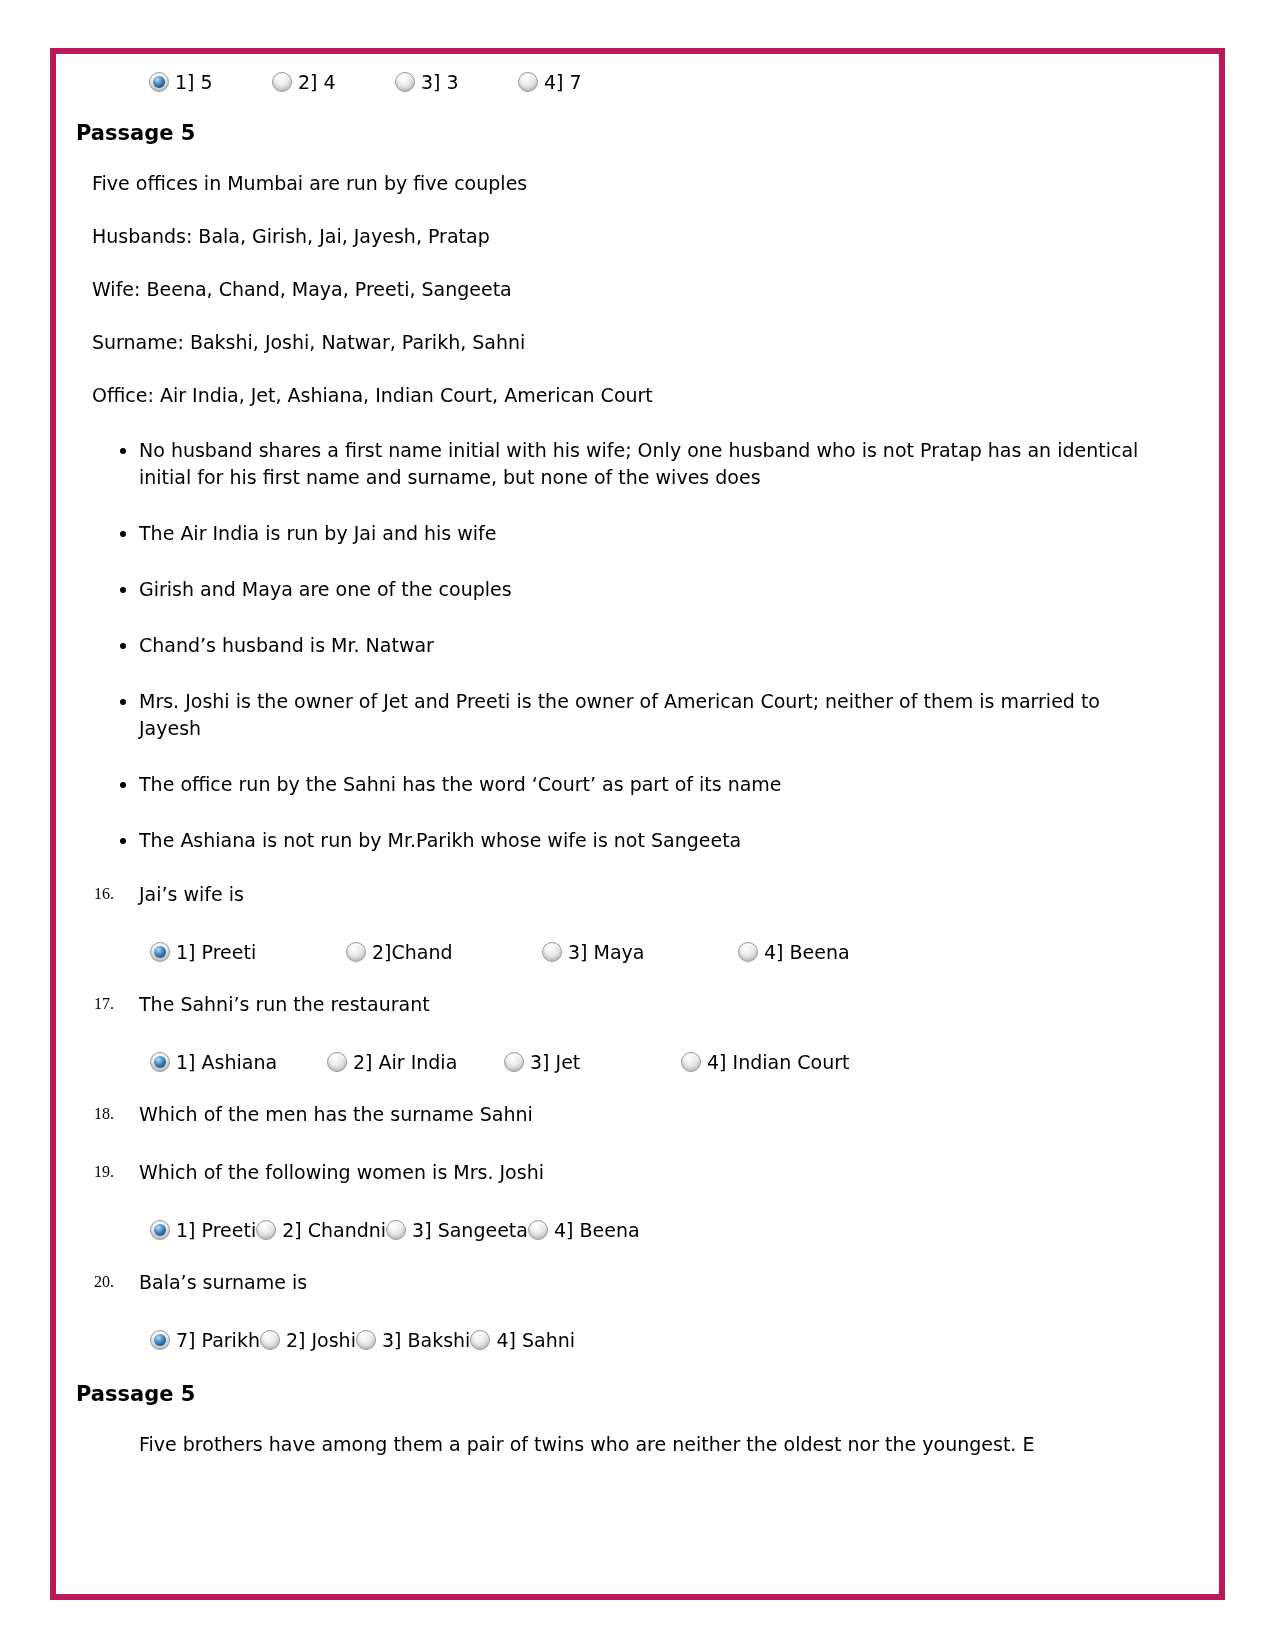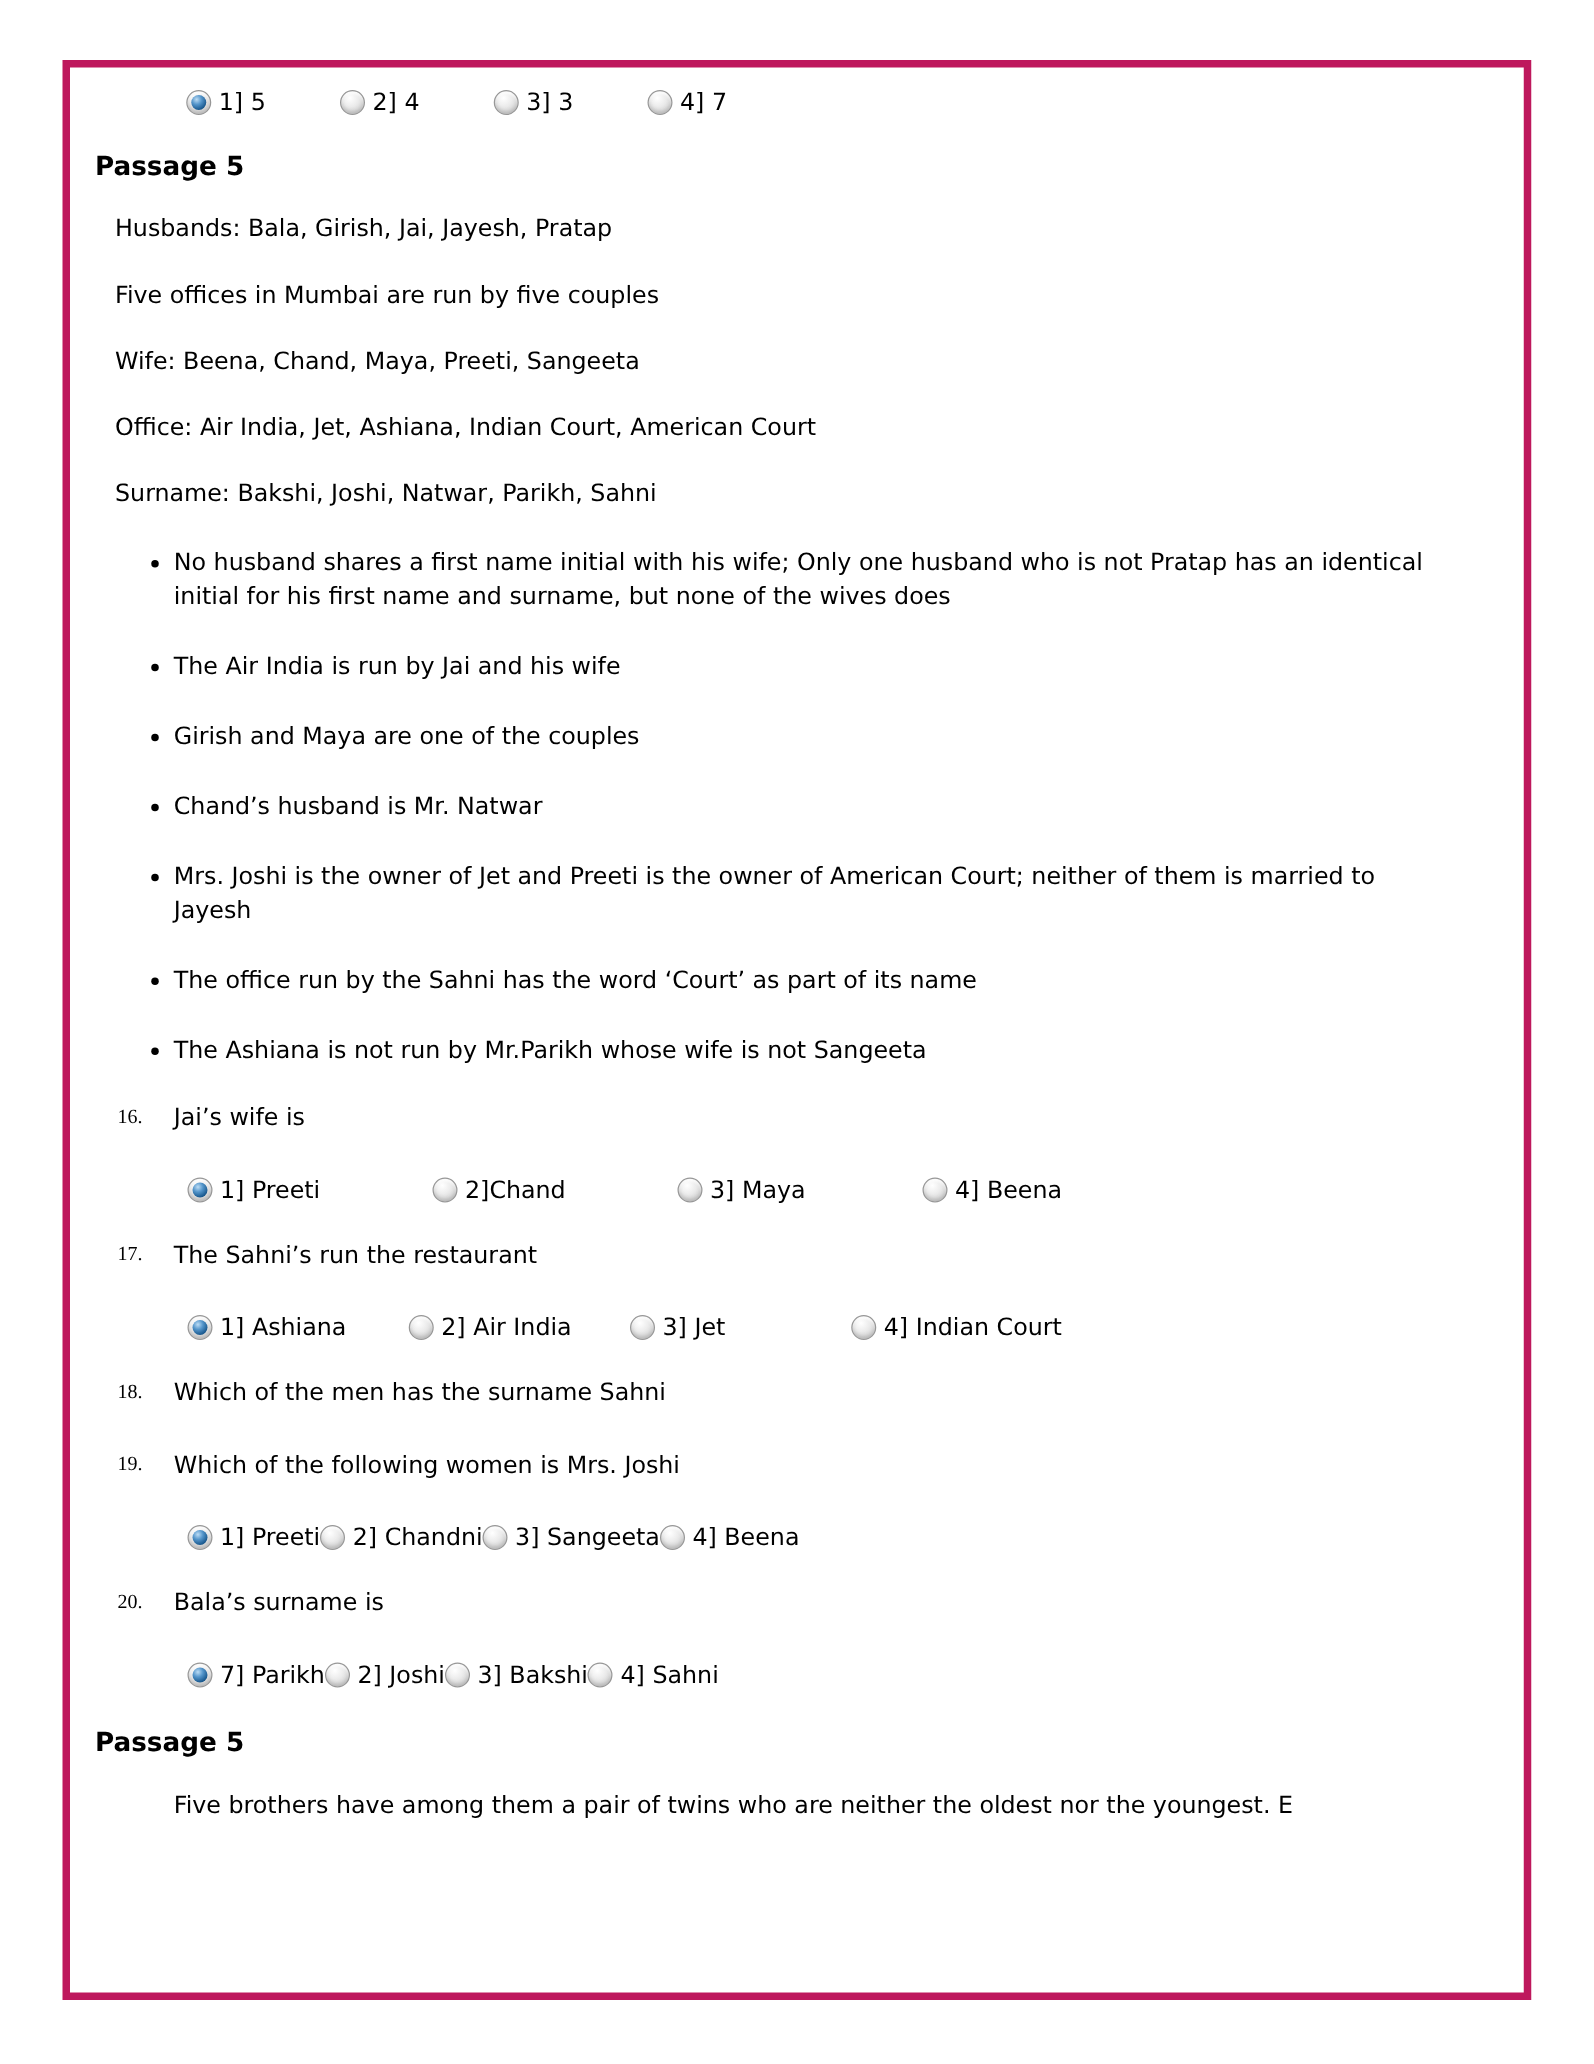--- a/index.html
+++ b/index.html
@@ -73,25 +73,25 @@
       <span class="opt-label">3] 3</span>
     </label>
     <label class="opt">
       <span class="radio"></span>
       <span class="opt-label">4] 7</span>
     </label>
   </div>
 
   <div class="heading">Passage 5</div>
 
+  <p class="para">Five offices in Mumbai are run by five couples</p>
   <p class="para">Husbands: Bala, Girish, Jai, Jayesh, Pratap</p>
-  <p class="para">Five offices in Mumbai are run by five couples</p>
   <p class="para">Wife: Beena, Chand, Maya, Preeti, Sangeeta</p>
+  <p class="para">Surname: Bakshi, Joshi, Natwar, Parikh, Sahni</p>
   <p class="para">Office: Air India, Jet, Ashiana, Indian Court, American Court</p>
-  <p class="para">Surname: Bakshi, Joshi, Natwar, Parikh, Sahni</p>
 
   <ul class="clues">
     <li>No husband shares a first name initial with his wife; Only one husband who is not Pratap has an identical initial for his first name and surname, but none of the wives does</li>
     <li>The Air India is run by Jai and his wife</li>
     <li>Girish and Maya are one of the couples</li>
     <li>Chand’s husband is Mr. Natwar</li>
     <li>Mrs. Joshi is the owner of Jet and Preeti is the owner of American Court; neither of them is married to Jayesh</li>
     <li>The office run by the Sahni has the word ‘Court’ as part of its name</li>
     <li>The Ashiana is not run by Mr.Parikh whose wife is not Sangeeta</li>
   </ul>

